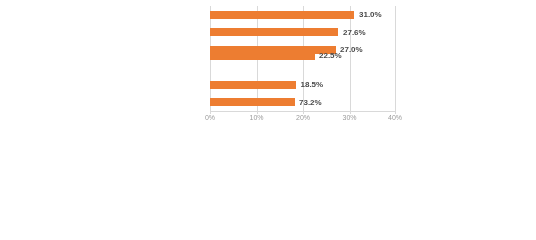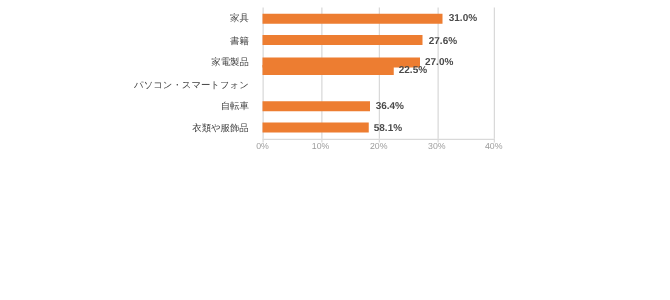--- a/index.html
+++ b/index.html
@@ -116,28 +116,20 @@
 <div id="chart-root">
 
   <div class="plot">
     <div class="gridline" style="left:0px;"></div>
     <div class="gridline" style="left:46.5px;"></div>
     <div class="gridline" style="left:93px;"></div>
     <div class="gridline" style="left:139.5px;"></div>
     <div class="gridline" style="left:185px;"></div>
   </div>
 
-  <div class="labels-col">
-    <div class="cat-label" style="top:0px;">家具</div>
-    <div class="cat-label" style="top:17.5px;">書籍</div>
-    <div class="cat-label" style="top:35px;">家電製品</div>
-    <div class="cat-label" style="top:52.5px;">パソコン・スマートフォン</div>
-    <div class="cat-label" style="top:70px;">自転車</div>
-    <div class="cat-label" style="top:87.5px;">衣類や服飾品</div>
-  </div>
 
   <div class="plot">
 
     <div class="bar-track" style="top:0px;height:17.5px;">
       <div class="bar" style="top:4.5px;width:144.2px;"></div>
       <div class="value-label" style="left:149px;top:5px;">31.0%</div>
     </div>
 
     <div class="bar-track" style="top:17.5px;height:17.5px;">
       <div class="bar" style="top:4.5px;width:128.3px;"></div>
@@ -149,26 +141,26 @@
       <div class="value-label" style="left:130px;top:5px;">27.0%</div>
     </div>
 
     <div class="bar-track" style="top:41px;height:17.5px;">
       <div class="bar" style="top:4.5px;width:104.6px;"></div>
       <div class="value-label" style="left:109px;top:5px;">22.5%</div>
     </div>
 
     <div class="bar-track" style="top:70px;height:17.5px;">
       <div class="bar" style="top:4.5px;width:86.0px;"></div>
-      <div class="value-label" style="left:90.5px;top:5px;">36.4%</div>
+      <div class="value-label" style="left:90.5px;top:5px;">18.5%</div>
     </div>
 
     <div class="bar-track" style="top:87.5px;height:17.5px;">
       <div class="bar" style="top:4.5px;width:84.6px;"></div>
-      <div class="value-label" style="left:89px;top:5px;">58.1%</div>
+      <div class="value-label" style="left:89px;top:5px;">73.2%</div>
     </div>
 
   </div>
 
   <div class="axis-line"></div>
 
   <div>
     <div class="xtick-mark" style="left:210px;"></div>
     <div class="xtick-mark" style="left:256.5px;"></div>
     <div class="xtick-mark" style="left:303px;"></div>

